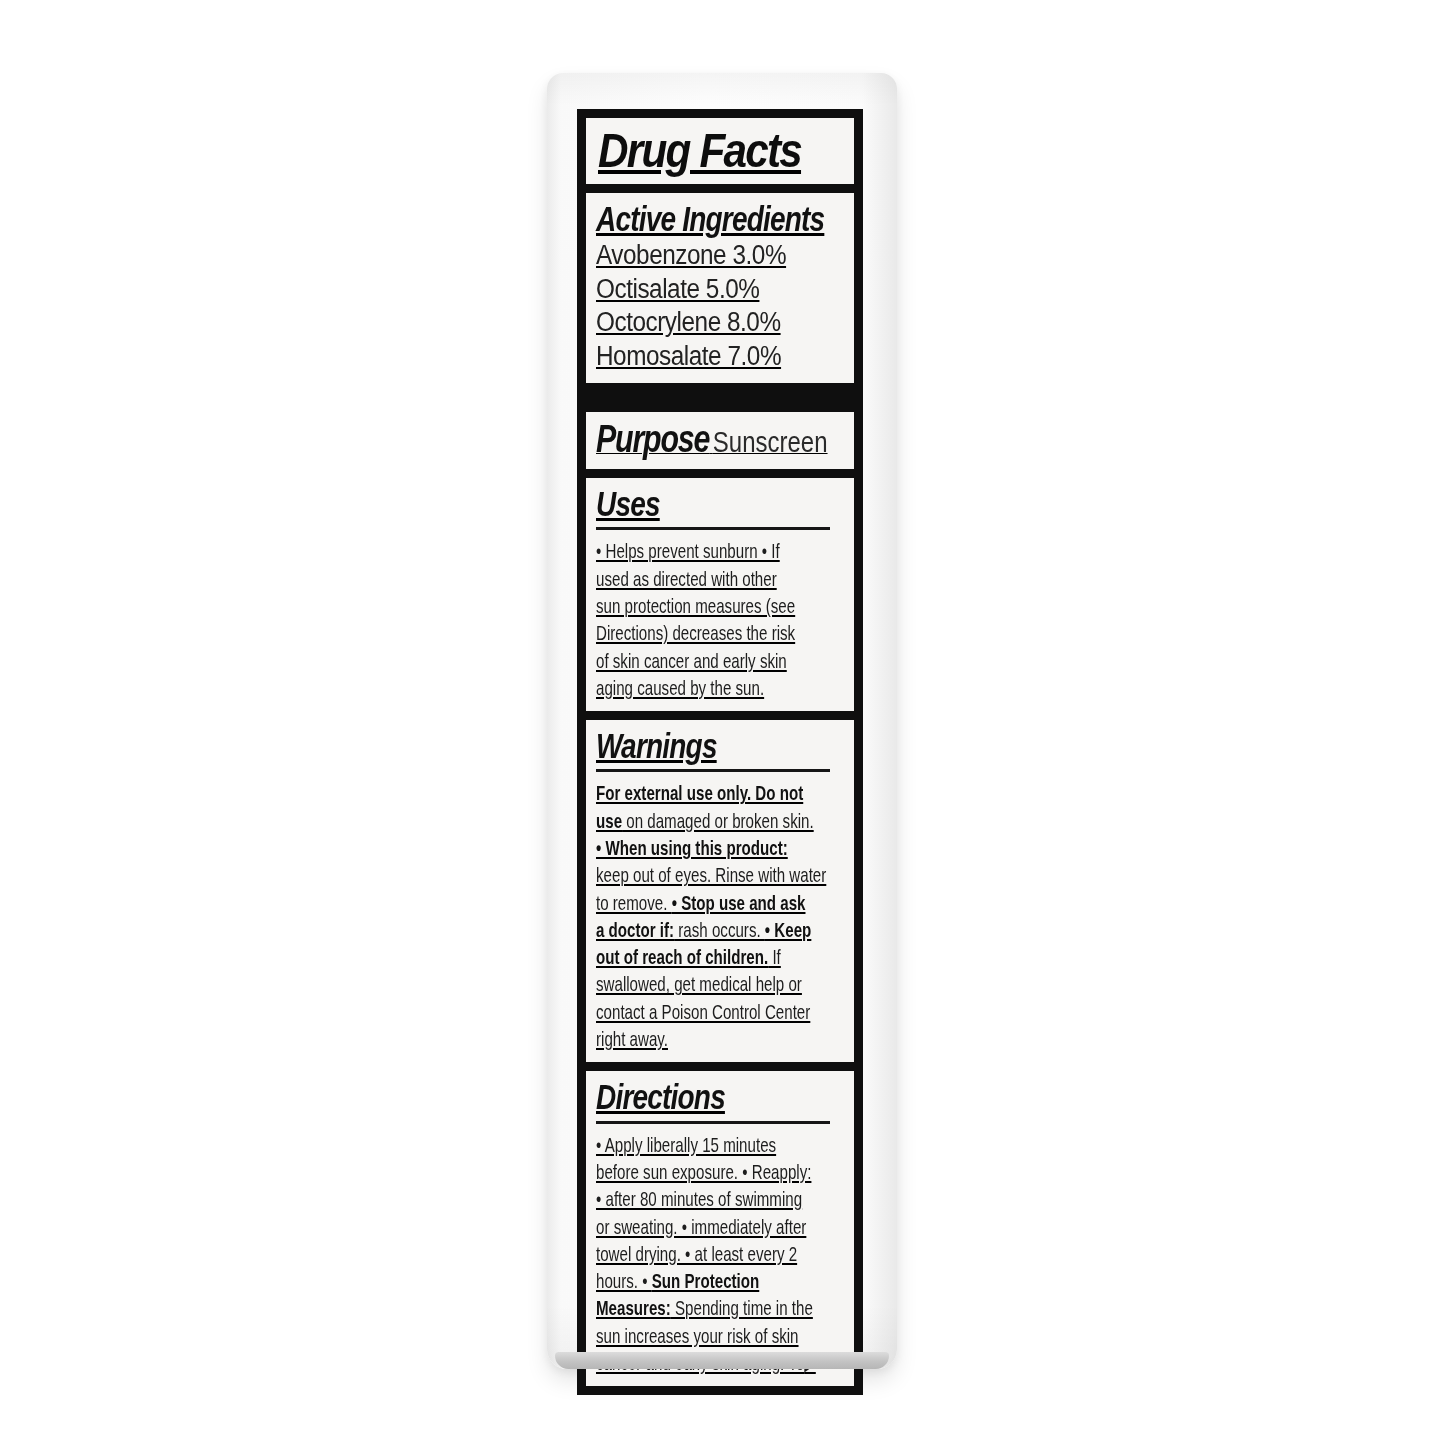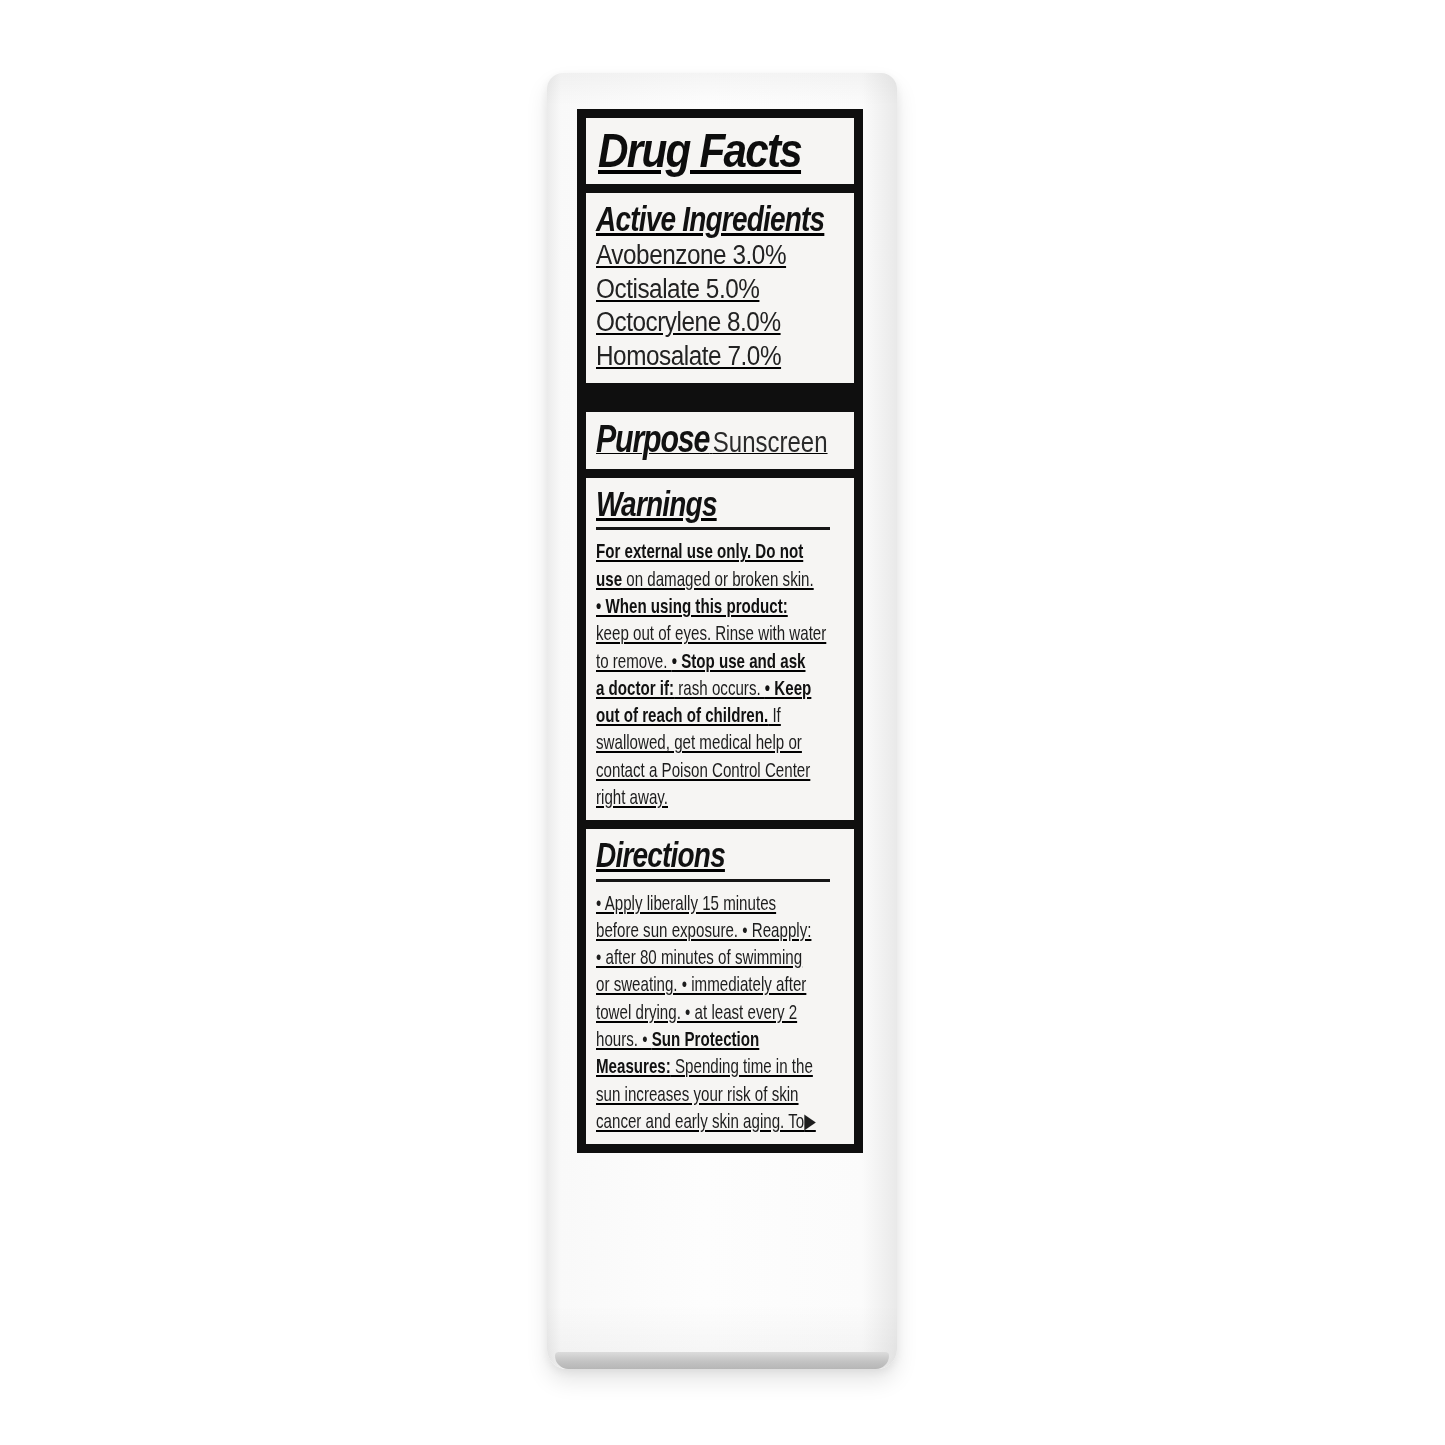--- a/index.html
+++ b/index.html
@@ -136,20 +136,30 @@
     </div>
 
     <div class="section" style="padding-top:4px; padding-bottom:8px;margin-top:20px;">
       <div class="cond purpose-row">
         <span class="purpose-head">Purpose</span>
         <span> </span>
         <span class="purpose-value">Sunscreen</span>
       </div>
     </div>
 
+    <div class="section">
+      <div class="cond h2">Uses</div>
+      <div class="rule"></div>
+      <div class="cond body-text">• Helps prevent sunburn • If
+used as directed with other
+sun protection measures (see
+Directions) decreases the risk
+of skin cancer and early skin
+aging caused by the sun.</div>
+    </div>
 
     <div class="section">
       <div class="cond h2">Warnings</div>
       <div class="rule"></div>
       <div class="cond body-text"><b>For external use only. Do not
 use</b><span> on damaged or broken skin.
 </span><b>• When using this product:</b><span>
 keep out of eyes. Rinse with water
 to remove. </span><b>• Stop use and ask
 a doctor if:</b><span> rash occurs. </span><b>• Keep

